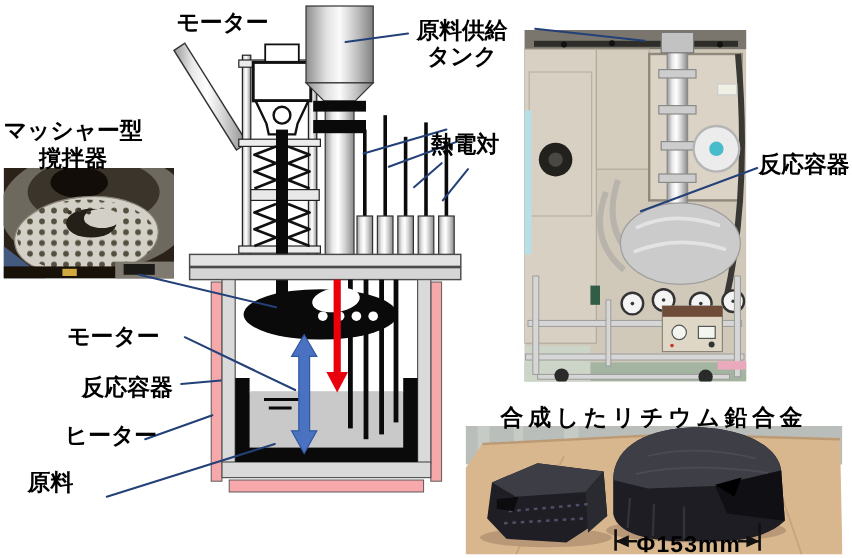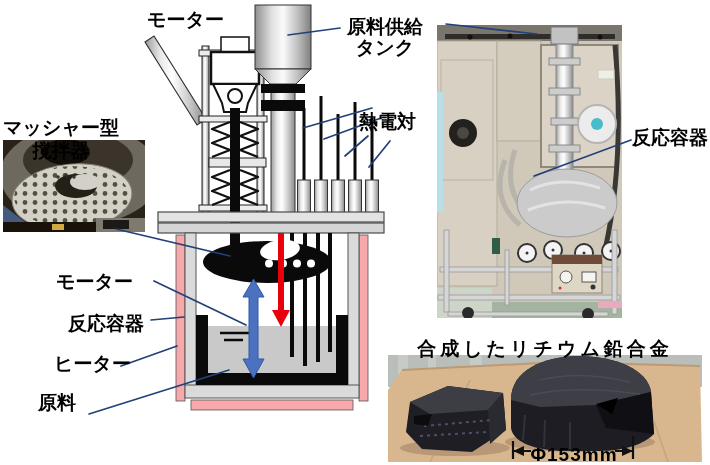--- a/index.html
+++ b/index.html
@@ -3,27 +3,27 @@
 <meta charset="utf-8">
 <style>
   html,body{margin:0;padding:0;background:#fff;}
   #canvas{position:relative;width:710px;height:465px;background:#fff;overflow:hidden;
           font-family:"Liberation Sans","DejaVu Sans",sans-serif;}
   #scene{position:absolute;left:0;top:0;}
   .lbl{position:absolute;font-weight:700;font-size:19px;color:#000;line-height:21px;white-space:pre-line;}
   .center{text-align:center;margin-top:13px;}
   #lbl-tank{left:337px;top:3px;width:96px;}
   #lbl-motor{left:147px;top:9px;}
-  #lbl-masher{left:1px;top:103px;width:120px;line-height:23px;}
+  #lbl-masher{left:1px;top:85px;width:120px;line-height:23px;}
   #lbl-thermo{left:359px;top:111px;}
   #lbl-vessel-photo{left:632px;top:127px;}
   #lbl-stir{left:56px;top:271px;}
   #lbl-vessel{left:68px;top:313px;}
   #lbl-heater{left:54px;top:353px;}
-  #lbl-raw{left:38px;top:392px;text-align:right;}
+  #lbl-raw{left:23px;top:392px;text-align:right;}
   #lbl-raw-detail{left:15px;top:416px;}
   #lbl-alloy-title{left:388px;top:325px;width:314px;font-size:19px;letter-spacing:4px;}
   #lbl-phi{left:500px;top:431px;width:148px;font-size:19px;letter-spacing:1px;}
 </style>
 </head>
 <body>
 
 <div id="canvas">
 
 <svg id="scene" width="710" height="465" viewBox="0 0 710 465">

